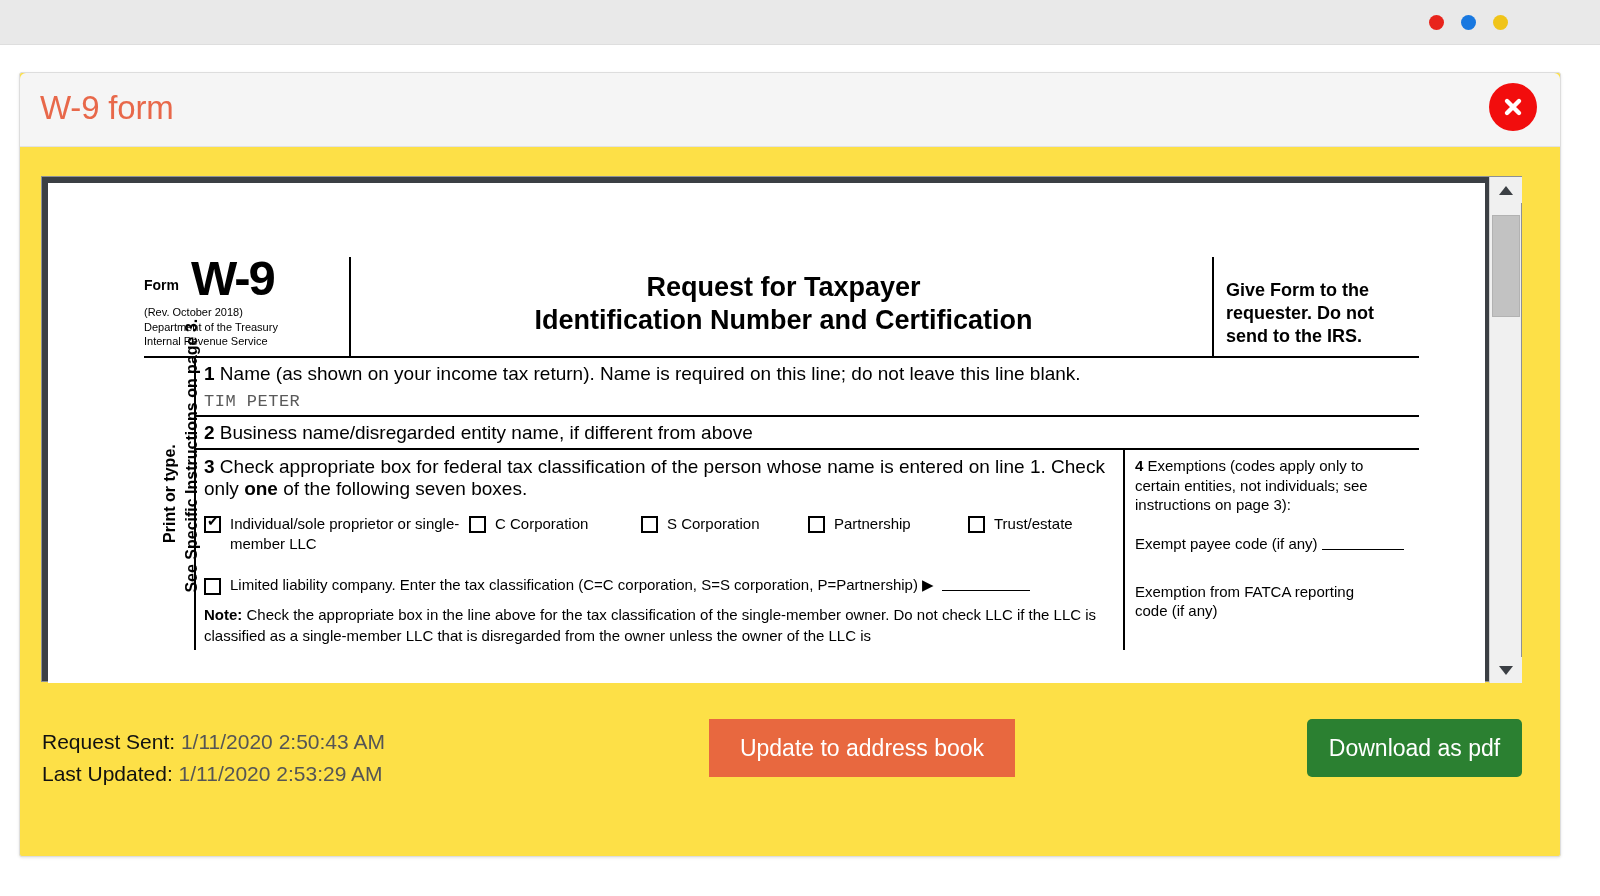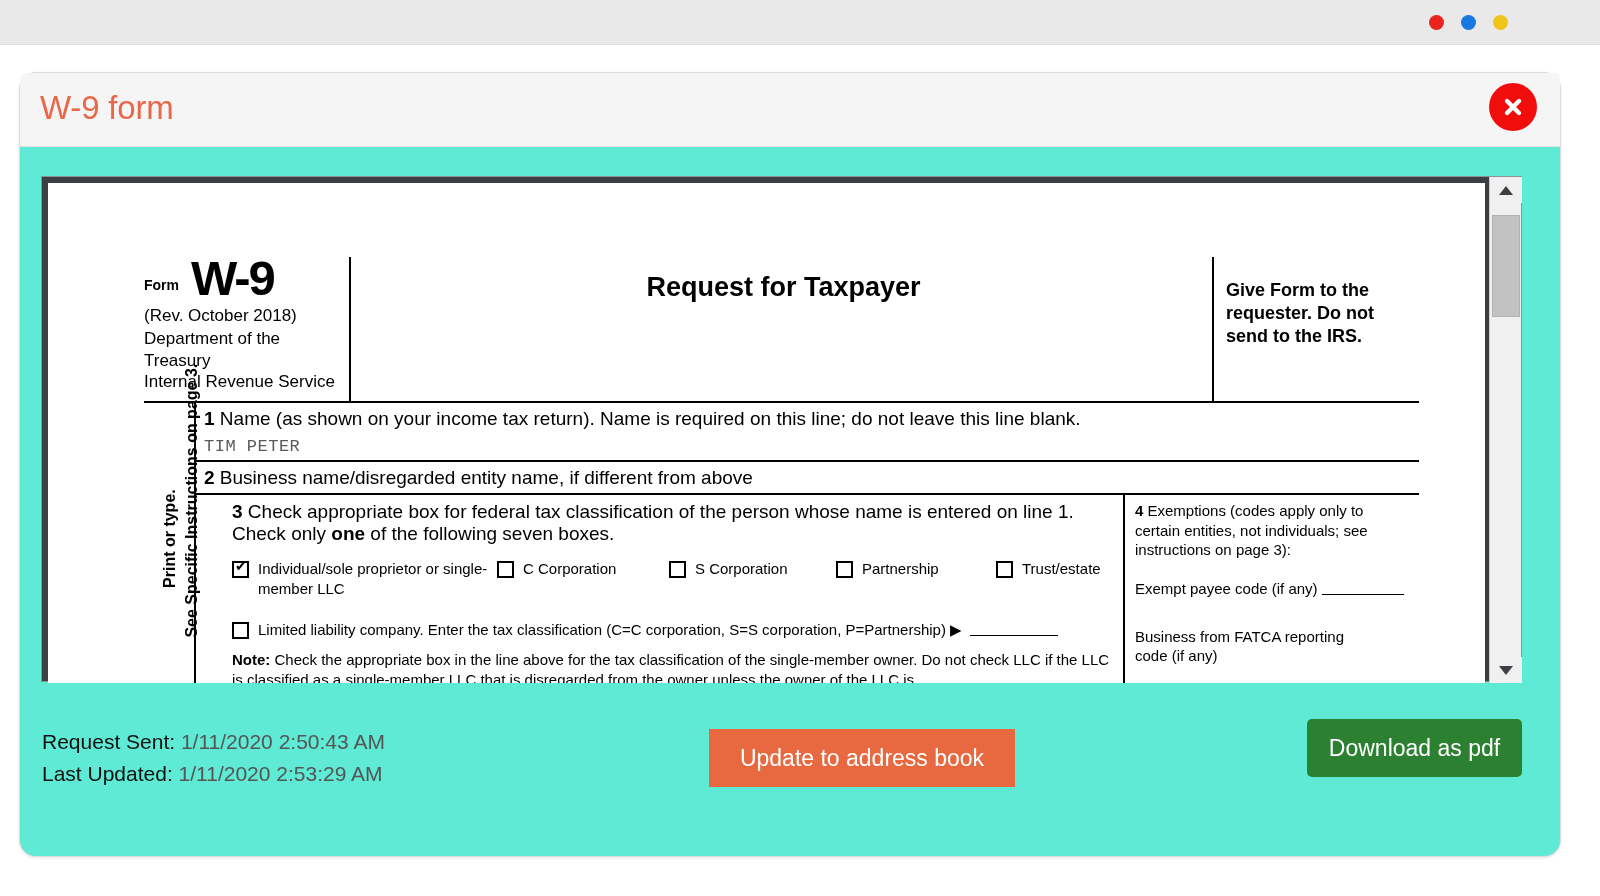--- a/index.html
+++ b/index.html
@@ -23,23 +23,23 @@
   }
   .dot { width: 15px; height: 15px; border-radius: 50%; }
   .dot-red    { background: #e8241c; }
   .dot-blue   { background: #1878e0; }
   .dot-yellow { background: #f0c419; }
 
   
   .modal {
     position: absolute; left: 19px; top: 72px;
     width: 1542px; height: 785px;
-    background: #5eead4;
+    background: #fde047;
     border: 1px solid #dddddd;
-    border-radius: 17px;
+    border-radius: 3px;
     box-shadow: 0 1px 3px rgba(0,0,0,.10);
   }
   .modal-header {
     position: relative;
     height: 74px;
     background: #f5f5f5;
     border-bottom: 1px solid #e2e2e2;
     border-radius: 6px 6px 0 0;
   }
   .modal-title {
@@ -107,21 +107,21 @@
     font-family: "Liberation Sans", sans-serif;
   }
   .w9-top { display: flex; border-bottom: 2px solid #000; }
   .w9-left-id {
     width: 205px; padding: 0 10px 8px 0;
     display: flex; flex-direction: column; justify-content: flex-end;
   }
   .w9-formline { display: flex; align-items: flex-end; gap: 12px; }
   .w9-formword { font-size: 14px; font-weight: bold; padding-bottom: 7px; }
   .w9-w9 { font-size: 49px; font-weight: bold; letter-spacing: -2px; line-height: .88; }
-  .w9-rev { font-size: 17px; margin-top: 5px; line-height: 1.28; }
+  .w9-rev { font-size: 11px; margin-top: 5px; line-height: 1.28; }
   .w9-center {
     flex: 1; border-left: 2px solid #000; border-right: 2px solid #000;
     padding: 14px 8px 8px 12px; text-align: center;
   }
   .w9-h1 { font-size: 27px; font-weight: bold; line-height: 1.22; }
   .w9-goto { font-size: 16px; font-weight: bold; margin-top: 12px; }
   .w9-goto em { font-style: italic; }
   .w9-right { width: 205px; padding: 22px 6px 8px 12px; }
   .w9-right-txt { font-size: 18px; font-weight: bold; line-height: 1.28; }
 
@@ -139,21 +139,21 @@
   }
   .w9-vert span.v2 { left: -72px; top: 103px; }
   .w9-rows { flex: 1; }
   .w9-row { border-bottom: 2px solid #000; padding: 5px 8px 4px 8px; }
   .w9-label { font-size: 19px; }
   .w9-label b { font-weight: bold; }
   .w9-value {
     font-family: Liberation Mono, monospace;
     font-size: 17px; color: #5a5a5a; margin-top: 7px; letter-spacing: .5px;
   }
-  .w9-split { display: flex; padding-left: 28px; }
+  .w9-split { display: flex; }
   .w9-class { flex: 1; padding: 6px 8px 4px 8px; }
   .w9-exempt {
     width: 296px; border-left: 2px solid #000;
     padding: 6px 8px 4px 10px;
   }
   .w9-exempt-t { font-size: 15px; line-height: 1.3; }
   .w9-exempt-f { font-size: 15px; margin-top: 20px; white-space: nowrap; }
   .w9-exempt-f .rule {
     display: inline-block; width: 82px;
     border-bottom: 1.5px solid #000; vertical-align: -1px; margin-left: 4px;
@@ -188,21 +188,21 @@
   .meta { position: absolute; left: 22px; top: 17px; }
   .meta-line { font-size: 21px; color: #333; margin-bottom: 8px; }
   .meta-line b { font-weight: normal; color: #111; }
   .meta-val { color: #555; }
   .btn {
     position: absolute; border: none; cursor: pointer;
     color: #ffffff; font-size: 23px;
     font-family: "Liberation Sans", sans-serif;
   }
   .btn-update {
-    left: 689px; top: 16px;
+    left: 689px; top: 6px;
     width: 306px; height: 58px;
     background: #e8683f;
   }
   .btn-download {
     left: 1287px; top: 6px;
     width: 215px; height: 58px;
     background: #2b8031; border-radius: 5px;
   }
 </style>
 </head>
@@ -241,20 +241,21 @@
             <div class="w9-rev">(Rev. October 2018)</div>
             <div class="w9-rev" style="margin-top:1px">
               <div>Department of the Treasury</div>
               <div>Internal Revenue Service</div>
             </div>
           </div>
 
           <div class="w9-center">
             <div class="w9-h1">
               <div>Request for Taxpayer</div>
+              <div>Identification Number and Certification</div>
             </div>
           </div>
 
           <div class="w9-right">
             <div class="w9-right-txt">Give Form to the requester. Do not send to the IRS.</div>
           </div>
         </div>
 
         <div class="w9-body">
           <div class="w9-vert">
@@ -311,21 +312,21 @@
                 </div>
 
                 <div class="note"><b>Note:</b><span> Check the appropriate box in the line above for the tax classification of the single-member owner.  Do not check LLC if the LLC is classified as a single-member LLC that is disregarded from the owner unless the owner of the LLC is</span></div>
               </div>
 
               <div class="w9-exempt">
                 <div class="w9-exempt-t"><b>4</b>
                   <span>Exemptions (codes apply only to certain entities, not individuals; see instructions on page 3):</span></div>
                 <div class="w9-exempt-f"><span>Exempt payee code (if any)</span><span class="rule"></span></div>
                 <div class="w9-exempt-f2">
-                  <div>Business from FATCA reporting</div>
+                  <div>Exemption from FATCA reporting</div>
                   <div>code (if any)</div>
                 </div>
               </div>
 
             </div>
           </div>
         </div>
       </div>
 
     </div>

